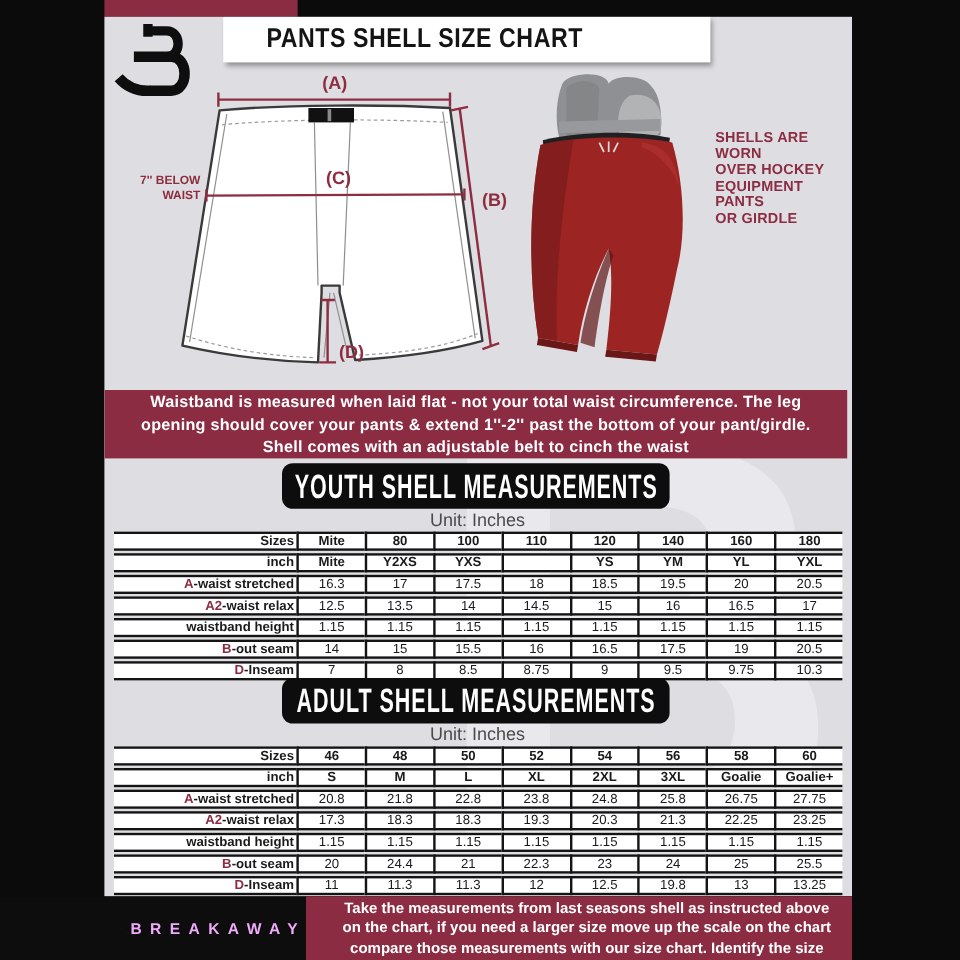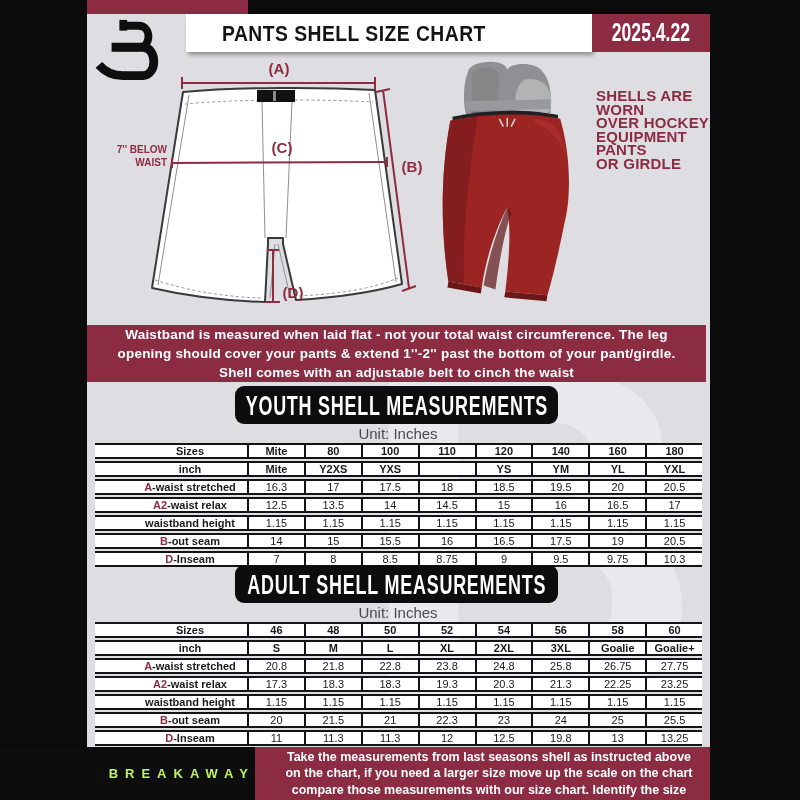--- a/index.html
+++ b/index.html
@@ -15,47 +15,47 @@
   .title-box{position:absolute;left:99px;top:0;width:406px;height:38px;background:#ffffff;
              box-shadow:2px 3px 4px rgba(0,0,0,.35);display:flex;align-items:center;}
   .title-box span{font-size:21px;font-weight:700;color:#141414;margin-left:36px;
                   display:inline-block;transform:scale(.92,1.08);transform-origin:left center;letter-spacing:.5px;}
   .date-box{position:absolute;left:505px;top:0;width:118px;height:38px;background:#8b2c43;
             display:flex;align-items:center;justify-content:center;}
   .date-box span{font-size:22px;font-weight:bold;color:#fff;display:inline-block;
                  transform:scale(.8,1.15);letter-spacing:0;}
   .logo{position:absolute;left:8px;top:2px;}
   
-  .pants-caption{position:absolute;left:509px;top:75px;width:115px;font-size:15px;font-weight:bold;
+  .pants-caption{position:absolute;left:509px;top:94px;width:115px;font-size:12px;font-weight:bold;
                  color:#8b2c43;line-height:13.5px;letter-spacing:.2px;}
   
   .notice{position:absolute;left:0;top:311px;width:619px;height:57px;background:#8b2c43;
           display:flex;flex-direction:column;align-items:center;justify-content:center;
           color:#fff;font-size:13.5px;font-weight:bold;line-height:19px;text-align:center;letter-spacing:.2px;}
   
   .pill{position:absolute;left:148px;width:323px;height:38px;background:#0d0d0d;border-radius:9px;
         display:flex;align-items:center;justify-content:center;}
   .pill span{color:#fff;font-size:23px;font-weight:bold;letter-spacing:1px;display:inline-block;
              transform:scale(.78,1.22);white-space:nowrap;}
   .unit{position:absolute;left:8px;width:606px;text-align:center;font-size:15px;color:#4b4b4b;}
   
   .tbl-wrap{position:absolute;left:8px;width:607px;}
   table.meas{width:100%;border-collapse:separate;border-spacing:0 2px;table-layout:fixed;}
   table.meas td{background:#fff;border-top:2px solid #141414;border-bottom:2px solid #141414;
                 height:12px;line-height:12px;padding:0 2px;font-size:11px;color:#1a1a1a;
                 text-align:center;overflow:hidden;white-space:nowrap;}
   table.meas td + td{border-left:2px solid #141414;}
-  table.meas td.lbl{text-align:center;padding-left:40px;font-weight:bold;}
+  table.meas td.lbl{text-align:right;padding-left:40px;font-weight:bold;}
   table.meas td.hdr{font-weight:bold;}
   table.meas td.val{font-weight:normal;}
   table.meas .pfx{color:#8b2c43;font-weight:bold;}
   
   .footer{position:absolute;left:0;top:747px;width:710px;height:53px;background:#0d0d0d;}
   .footer .brand-area{position:absolute;left:0;top:0;width:255px;height:53px;display:flex;align-items:center;}
-  .footer .brand-text{color:#bef264;font-size:13px;font-weight:bold;letter-spacing:7px;margin-left:8px;}
+  .footer .brand-text{color:#f0abfc;font-size:13px;font-weight:bold;letter-spacing:7px;margin-left:8px;}
   .footer .foot-note{position:absolute;left:255px;top:0;width:455px;height:53px;background:#8b2c43;
           color:#fff;font-size:12.5px;font-weight:bold;line-height:16.5px;
           display:flex;flex-direction:column;justify-content:center;padding-left:13px;box-sizing:border-box;text-align:center;}
 </style>
 </head>
 <body>
 
 <div class="canvas">
   <div class="top-accent"></div>
 
@@ -65,23 +65,20 @@
     <svg class="logo" width="80" height="82" viewBox="0 0 80 84">
       <g stroke="#0e0e0e" fill="none">
         <path d="M28,4 L28,15" stroke-width="8"></path>
         <path d="M28,10 L44,10 C57,10 57,32 44,32 L21,32" stroke-width="8"></path>
         <path d="M16,32 L48,32 C63,32 63,61 48,61 L30,61" stroke-width="9"></path>
         <path d="M31,61 C19,62 10,58 3,50" stroke-width="9"></path>
       </g>
     </svg>
     <div class="title-box">
       <span>PANTS SHELL SIZE CHART</span>
-    </div>
-    <div class="date-box">
-      <span>2025.4.22</span>
     </div>
 
     <svg width="320" height="260" viewBox="0 0 320 260" style="position:absolute;left:20px;top:40px;">
 
       <path d="M76,38 C130,33 215,33 268,36 L295,230
                C260,240 222,244 189,246 L176,190 L176,184 L161,184 L161,190 L158,248
                C120,247 80,242 45,234 Z" fill="#ffffff" stroke="#3a3a3a" stroke-width="2" stroke-linejoin="round"></path>
 
       <path d="M82,41 L51,231" stroke="#8f8f8f" stroke-width="1" fill="none"></path>
       <path d="M262,39 L289,228" stroke="#8f8f8f" stroke-width="1" fill="none"></path>
@@ -314,21 +311,21 @@
               <td class="val">1.15</td>
               <td class="val">1.15</td>
               <td class="val">1.15</td>
               <td class="val">1.15</td>
               <td class="val">1.15</td>
               <td class="val">1.15</td>
             </tr>
             <tr>
               <td class="lbl"><span class="pfx">B</span>-out seam</td>
               <td class="val">20</td>
-              <td class="val">21.5</td>
+              <td class="val">24.4</td>
               <td class="val">21</td>
               <td class="val">22.3</td>
               <td class="val">23</td>
               <td class="val">24</td>
               <td class="val">25</td>
               <td class="val">25.5</td>
             </tr>
             <tr>
               <td class="lbl"><span class="pfx">D</span>-Inseam</td>
               <td class="val">11</td>

